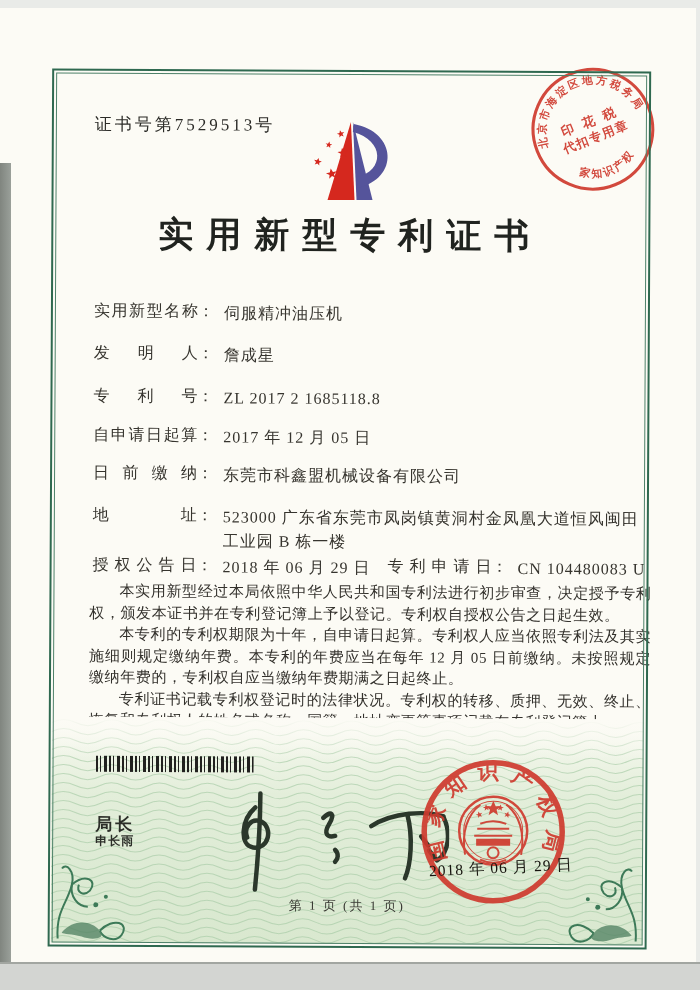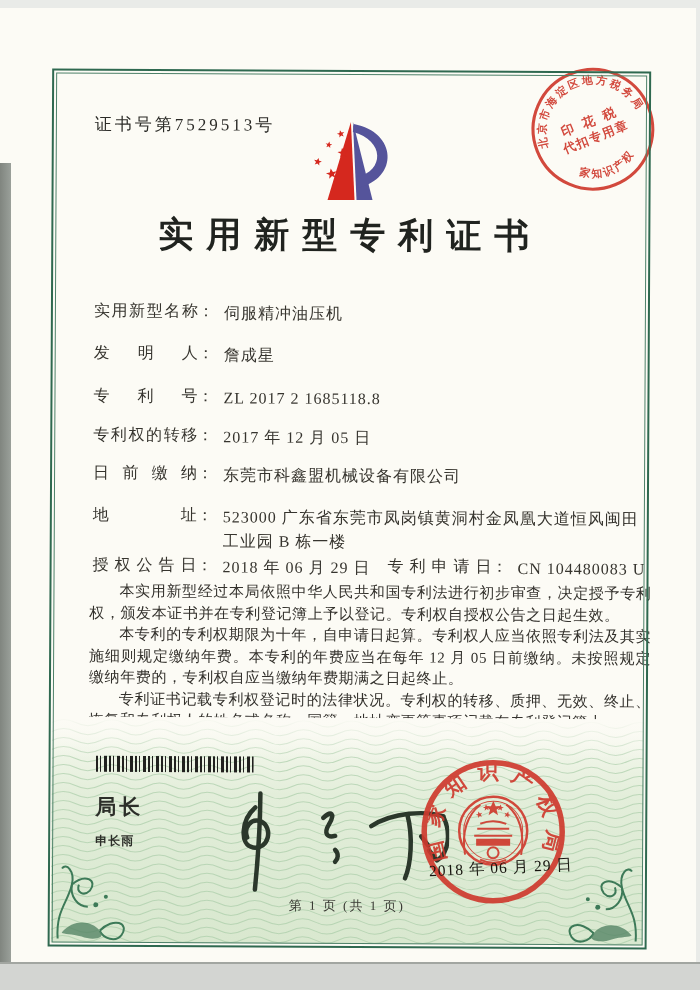--- a/index.html
+++ b/index.html
@@ -28,22 +28,22 @@
   .bodytext{position:absolute;left:90px;top:574px;width:562px;font-size:15px;line-height:21.5px;
             color:#33312c;text-align:justify;letter-spacing:0.6px;}
   .bodytext p{margin:0;text-indent:2em;}
   
   .greensec{position:absolute;left:53px;top:710px;width:592px;height:226px;overflow:hidden;z-index:1;
             background:linear-gradient(180deg,#fcfbf5 0%,#f0f5e8 14%,#e3eeda 34%,#dcead3 70%,#d9e8cf 100%);}
   .waves{position:absolute;left:0;top:0;width:592px;height:226px;opacity:.65;}
   .fade{position:absolute;left:0;top:0;width:100%;height:42px;background:linear-gradient(180deg,#fcfbf5,rgba(252,251,245,0));}
   .barcode{position:absolute;left:44px;top:39px;width:158px;height:16px;
            background:repeating-linear-gradient(90deg,#21211f 0 2px,transparent 2px 4px,#21211f 4px 5px,transparent 5px 8px,#21211f 8px 11px,transparent 11px 13px);}
-  .offtitle{position:absolute;left:44px;top:76px;font-family:"Liberation Sans","DejaVu Sans",sans-serif;
-            font-weight:700;font-size:21px;color:#2c2e29;letter-spacing:3px;}
+  .offtitle{position:absolute;left:44px;top:96px;font-family:"Liberation Sans","DejaVu Sans",sans-serif;
+            font-weight:700;font-size:17px;color:#2c2e29;letter-spacing:3px;}
   .offname{position:absolute;left:44px;top:116px;font-family:"Liberation Sans","DejaVu Sans",sans-serif;
            font-weight:700;font-size:12px;color:#2c2e29;letter-spacing:1px;}
   .sig{position:absolute;left:152px;top:70px;width:246px;height:110px;}
   .sealsvg{position:absolute;left:367px;top:38px;width:150px;height:150px;}
   .sealdate{position:absolute;left:330px;top:139px;width:240px;text-align:center;font-size:15.5px;
             color:#17150f;letter-spacing:1px;transform:rotate(-3deg);z-index:3;}
   .footerpage{position:absolute;left:0;top:179px;width:100%;text-align:center;font-size:13px;
               letter-spacing:2px;color:#3a3a34;}
   .ornL{position:absolute;left:1px;top:116px;width:92px;height:108px;}
   .ornR{position:absolute;right:1px;top:116px;width:92px;height:108px;transform:scaleX(-1);}
@@ -78,21 +78,21 @@
   <div class="frow" style="top:294px">
     <span><span class="ltext">实用新型名称</span><span class="colon">：</span></span><span class="fvalue">伺服精冲油压机</span>
   </div>
   <div class="frow" style="top:336px">
     <span><span class="ltext">发明人</span><span class="colon">：</span></span><span class="fvalue">詹成星</span>
   </div>
   <div class="frow" style="top:379px">
     <span><span class="ltext">专利号</span><span class="colon">：</span></span><span class="fvalue">ZL 2017 2 1685118.8</span>
   </div>
   <div class="frow" style="top:418px">
-    <span><span class="ltext">专利权的转移</span><span class="colon">：</span></span><span class="fvalue">2017 年 12 月 05 日</span>
+    <span><span class="ltext">自申请日起算</span><span class="colon">：</span></span><span class="fvalue">2017 年 12 月 05 日</span>
   </div>
   <div class="frow" style="top:456px">
     <span><span class="ltext">日前缴纳</span><span class="colon">：</span></span><span class="fvalue">东莞市科鑫盟机械设备有限公司</span>
   </div>
   <div class="frow" style="top:498px">
     <span><span class="ltext">地址</span><span class="colon">：</span></span><span class="fvalue">523000 广东省东莞市凤岗镇黄洞村金凤凰大道恒风闽田工业园 B 栋一楼</span>
   </div>
   <div class="frow" style="top:548px">
     <span><span class="ltext">授权公告日</span><span class="colon">：</span></span><span class="fvalue">2018 年 06 月 29 日</span>
     <span class="pair2"><span class="ltext">专利申请日</span><span class="colon">：</span><span class="fvalue">CN 104480083 U</span></span>

